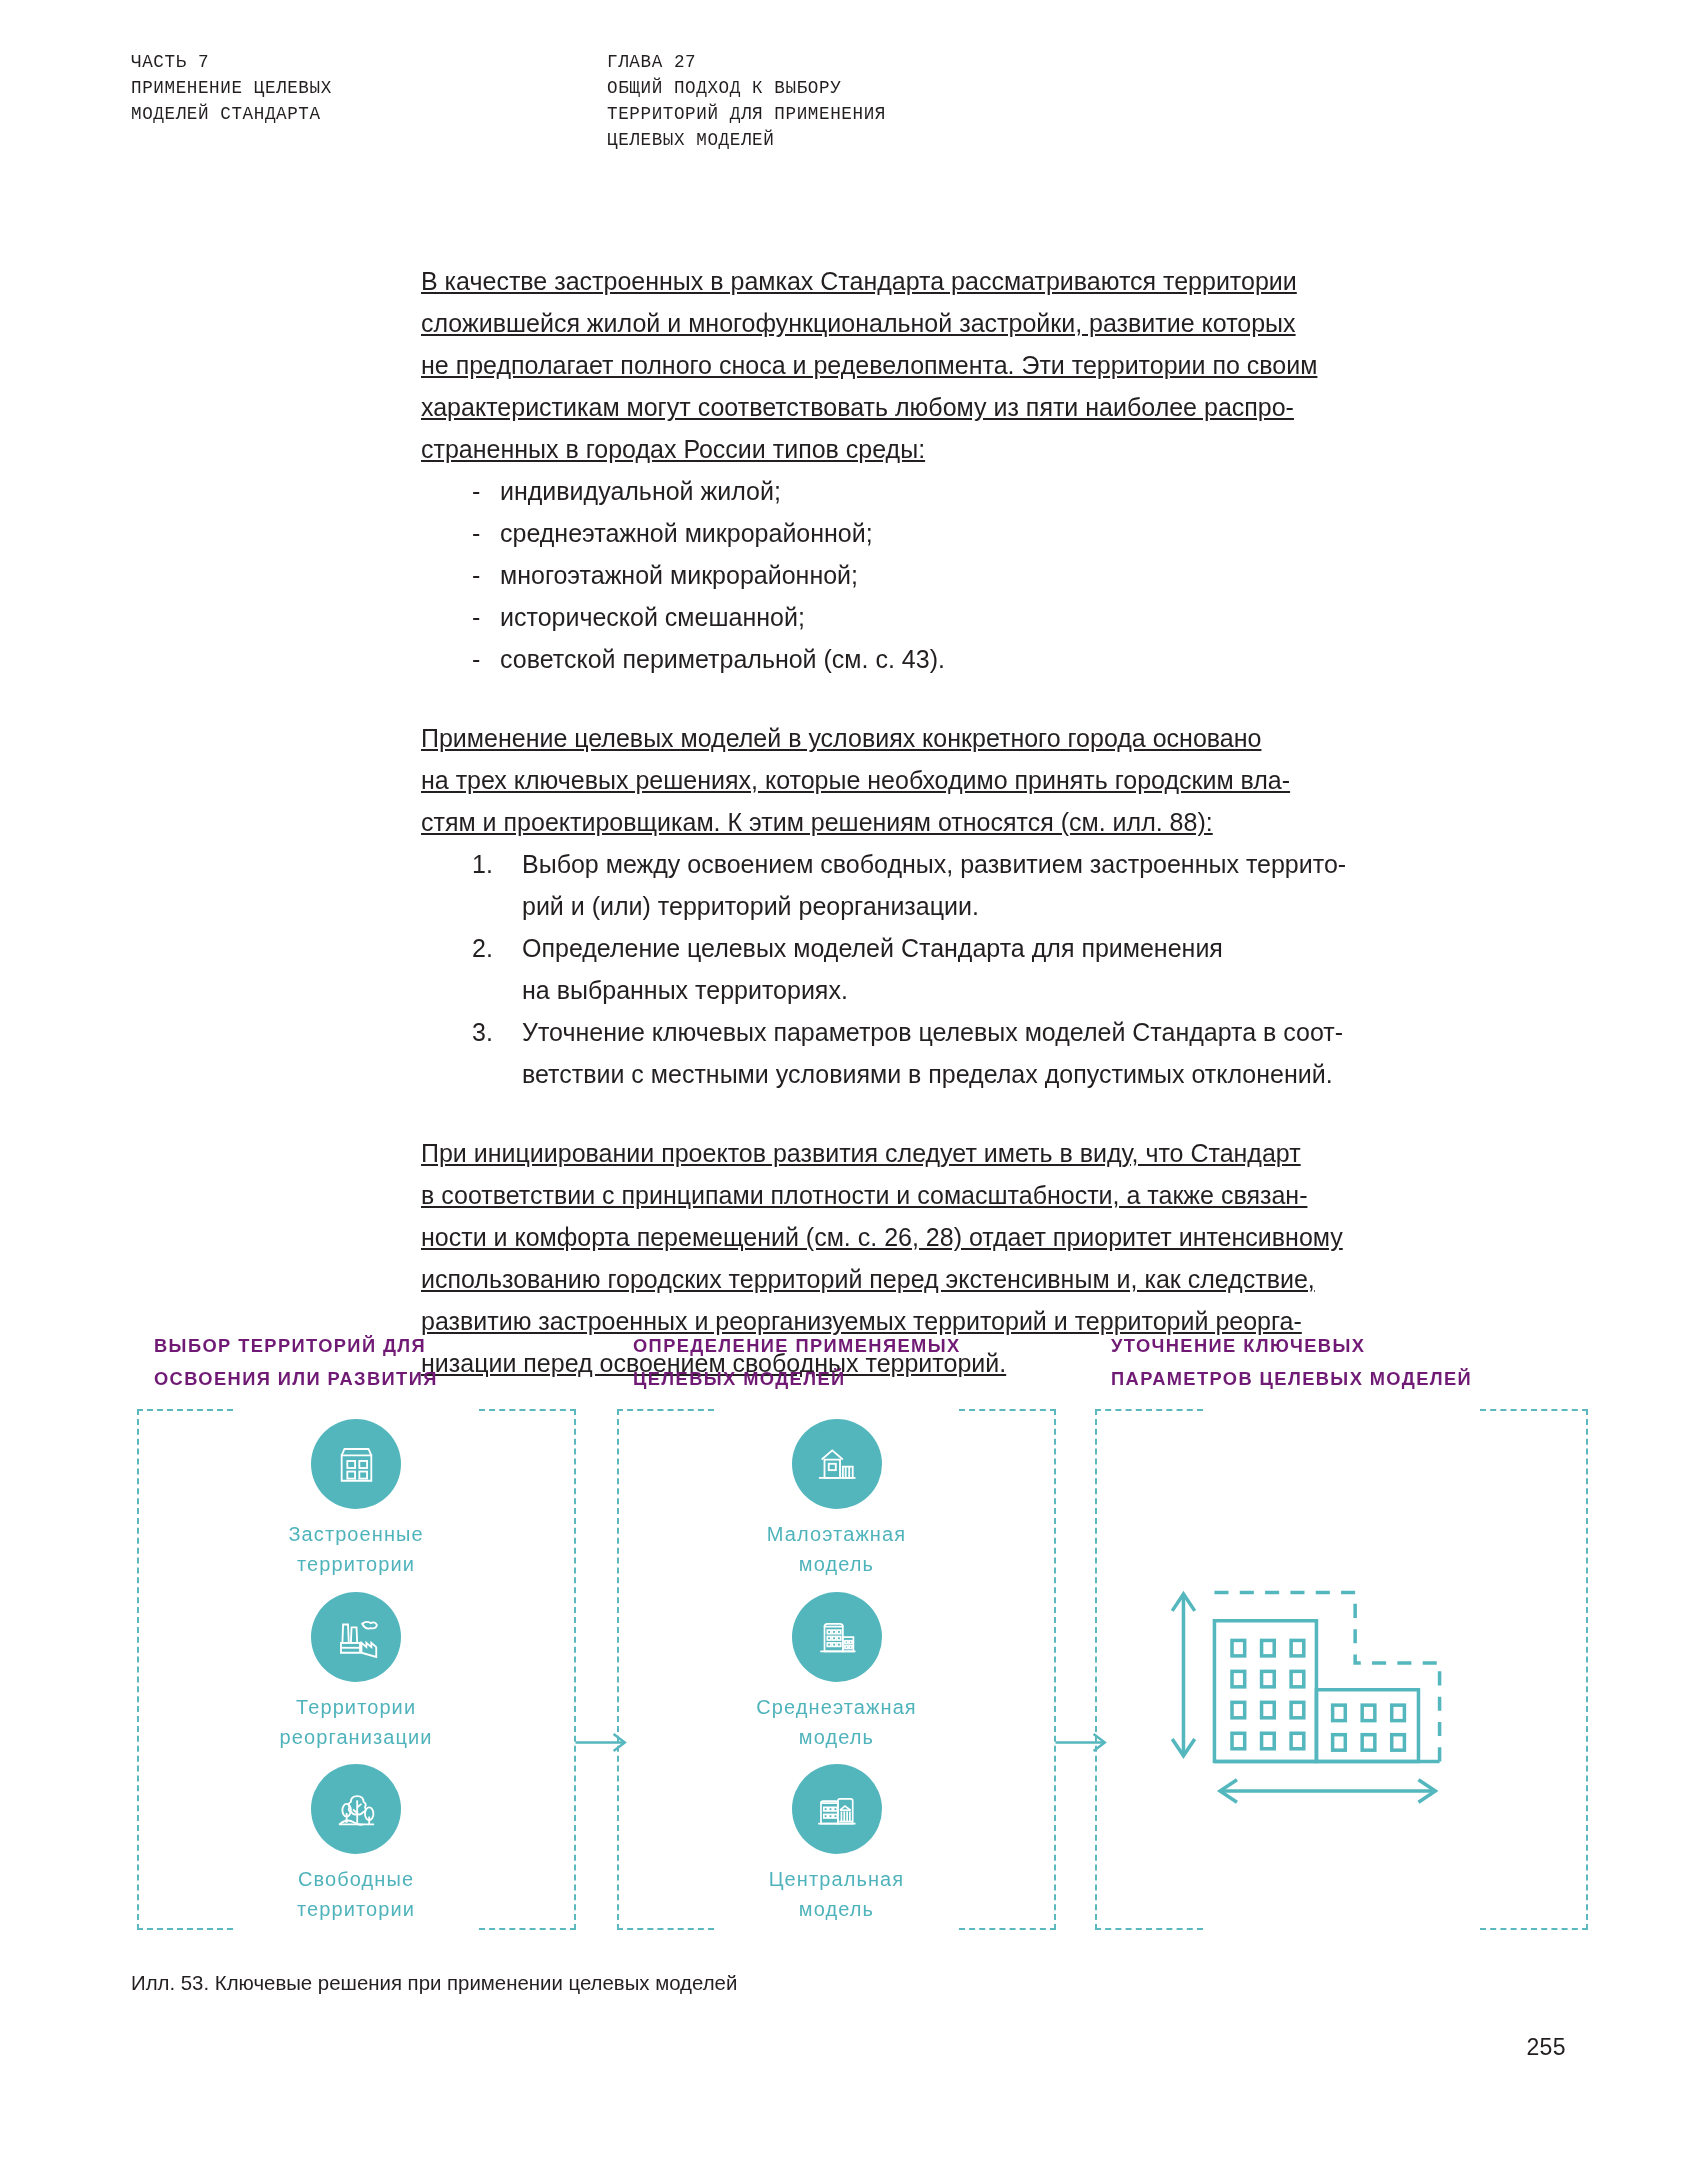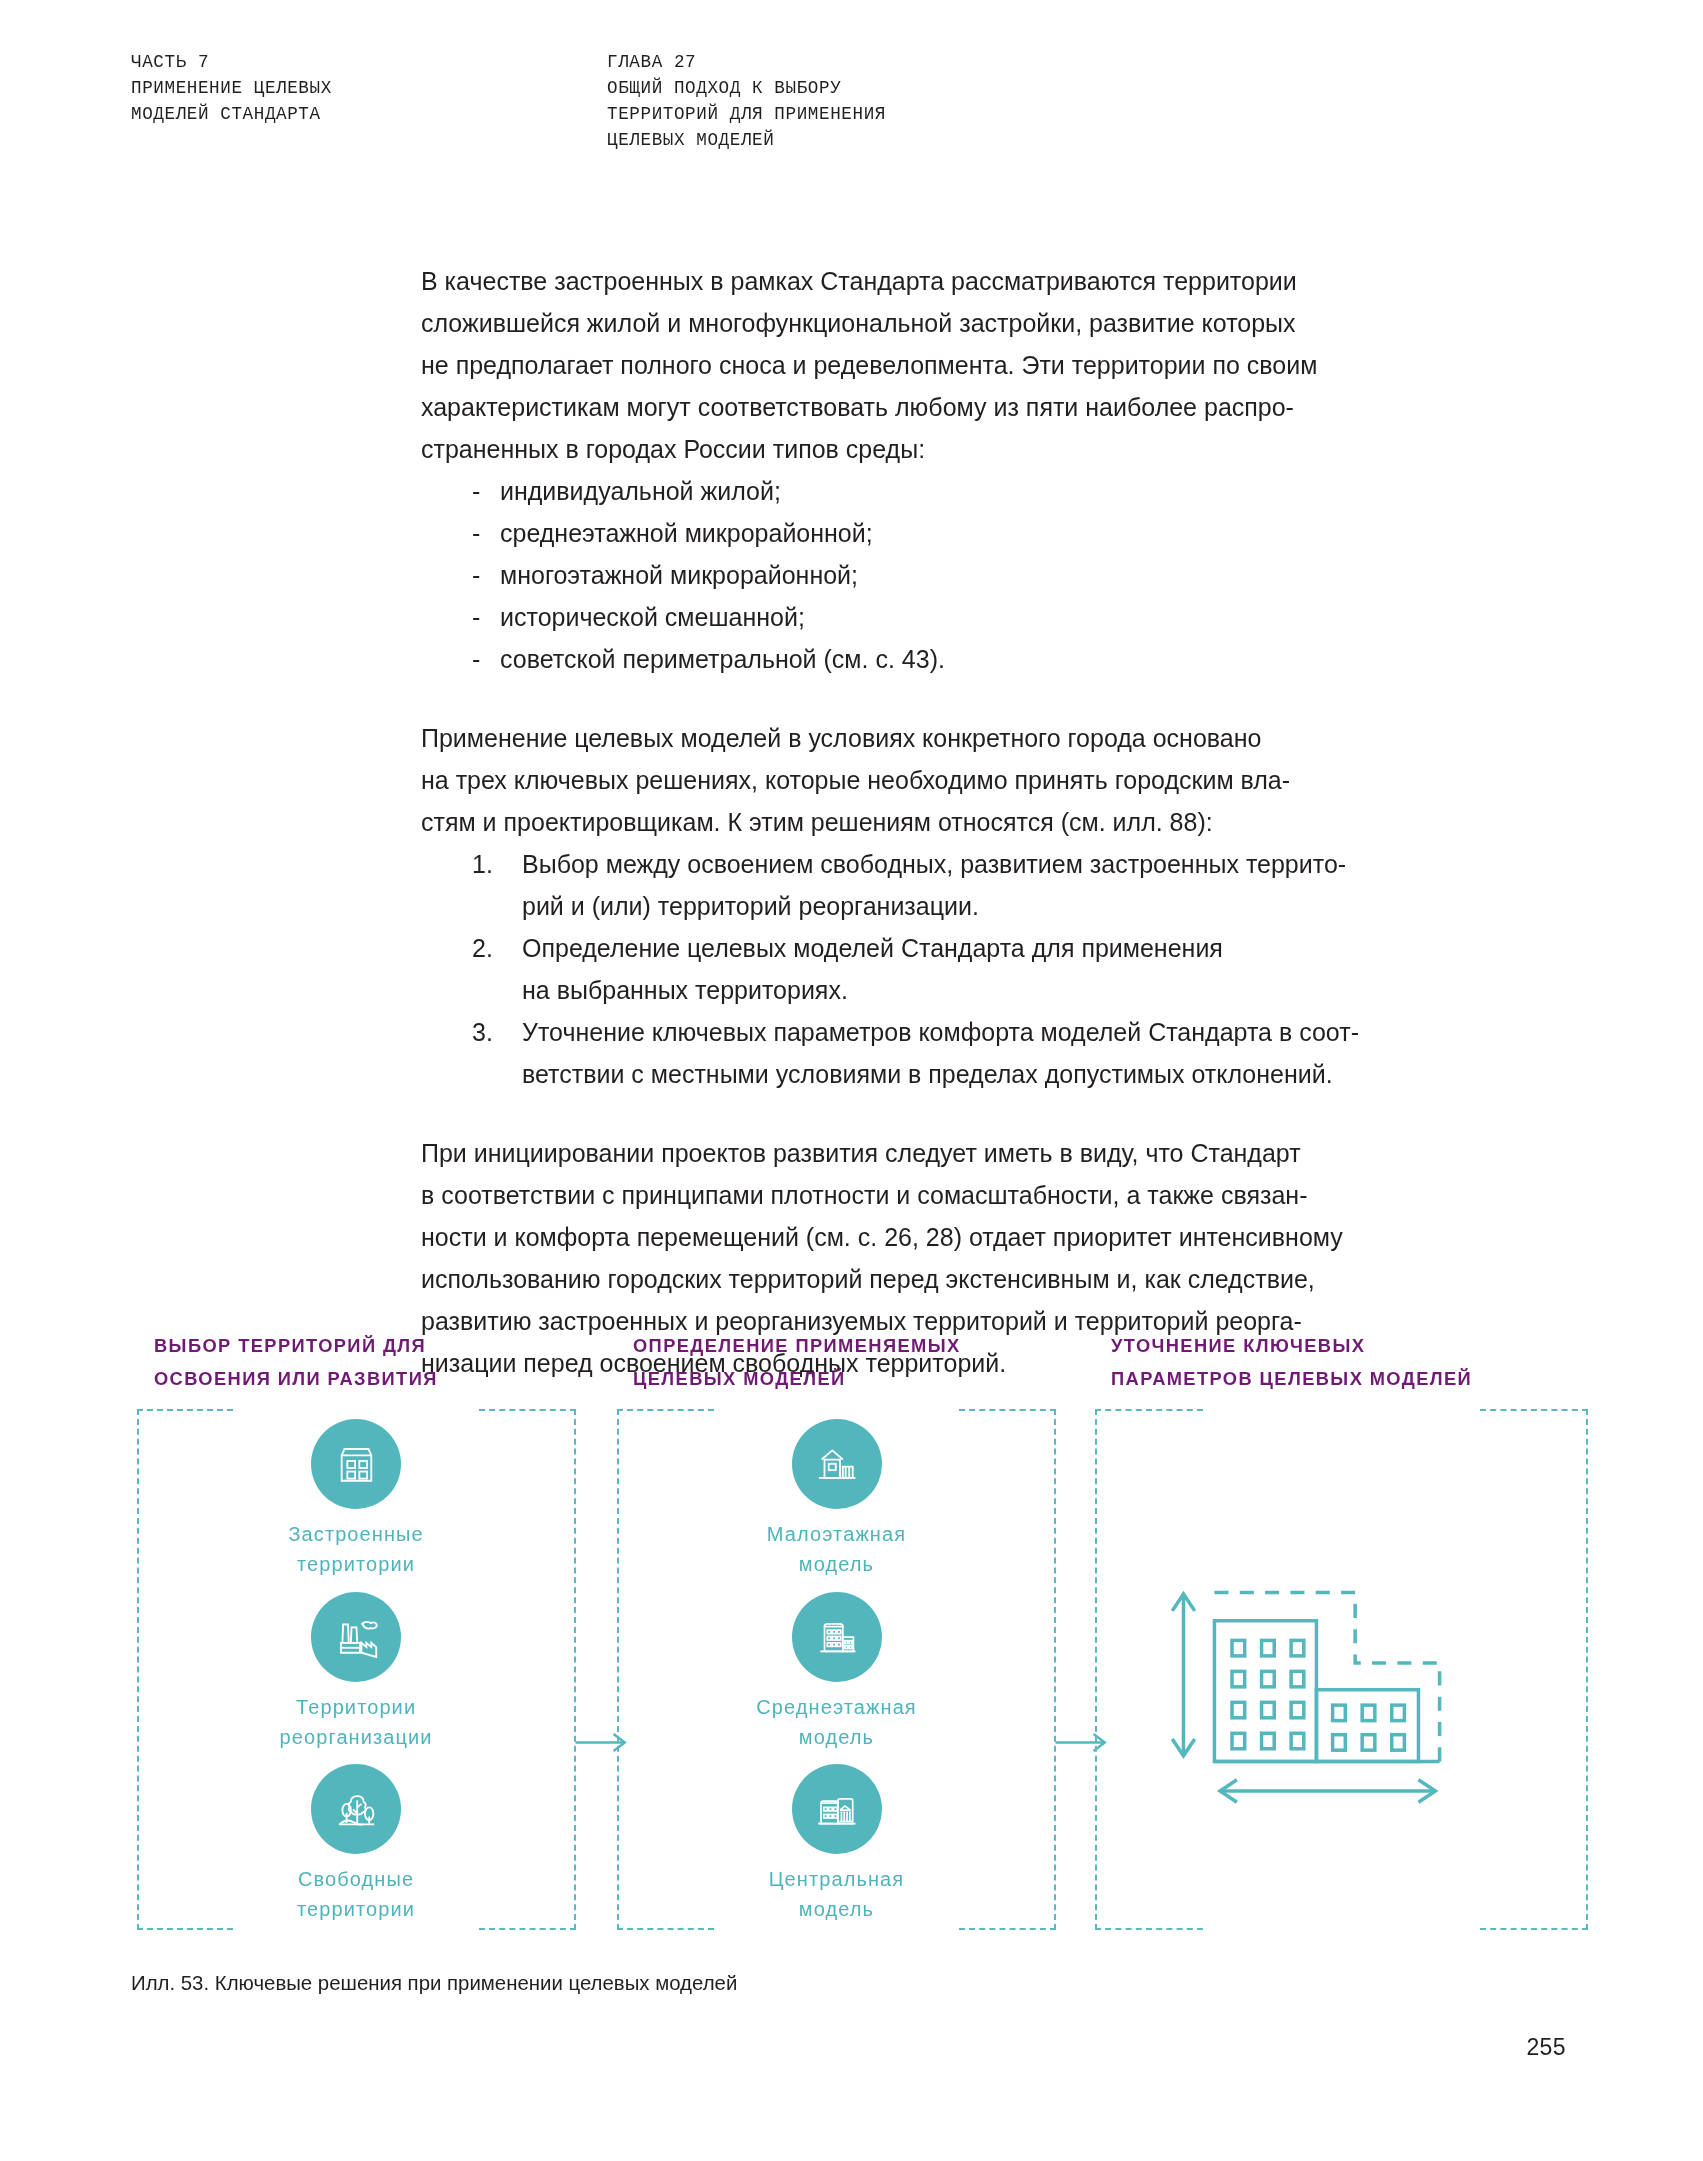--- a/index.html
+++ b/index.html
@@ -37,21 +37,21 @@
     position: absolute;
     left: 421px;
     top: 260px;
     width: 1070px;
     font-size: 25px;
     line-height: 42px;
     color: #231f20;
   }
   .para { margin: 0 0 24px 0; }
   .para.tight { margin-bottom: 0; }
-  .para div { white-space: nowrap; }
+  .para div { white-space: nowrap; text-decoration: underline; }
 
   ul.dashlist, ol.numlist {
     list-style: none;
     margin: 0;
     padding: 0;
   }
   ul.dashlist li {
     padding-left: 79px;
     position: relative;
     white-space: nowrap;
@@ -254,21 +254,21 @@
       <div>Выбор между освоением свободных, развитием застроенных террито-</div>
       <div>рий и (или) территорий реорганизации.</div>
     </li>
     <li>
       <span class="num">2.</span>
       <div>Определение целевых моделей Стандарта для применения</div>
       <div>на выбранных территориях.</div>
     </li>
     <li>
       <span class="num">3.</span>
-      <div>Уточнение ключевых параметров комфорта моделей Стандарта в соот-</div>
+      <div>Уточнение ключевых параметров целевых моделей Стандарта в соот-</div>
       <div>ветствии с местными условиями в пределах допустимых отклонений.</div>
     </li>
   </ol>
 
   <div class="gap-52"></div>
 
   <div class="para tight">
     <div>При инициировании проектов развития следует иметь в виду, что Стандарт</div>
     <div>в соответствии с принципами плотности и сомасштабности, а также связан-</div>
     <div>ности и комфорта перемещений (см. с. 26, 28) отдает приоритет интенсивному</div>

